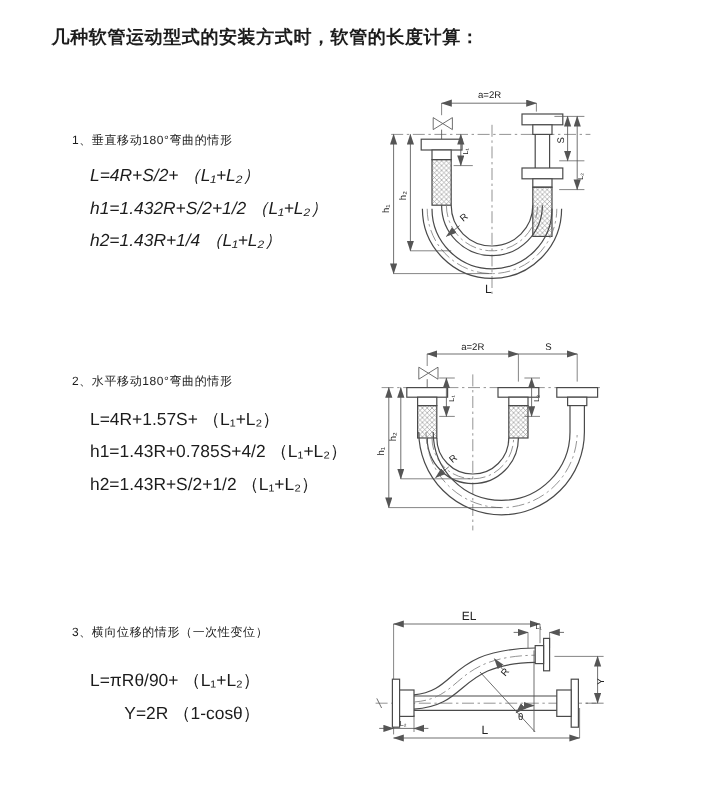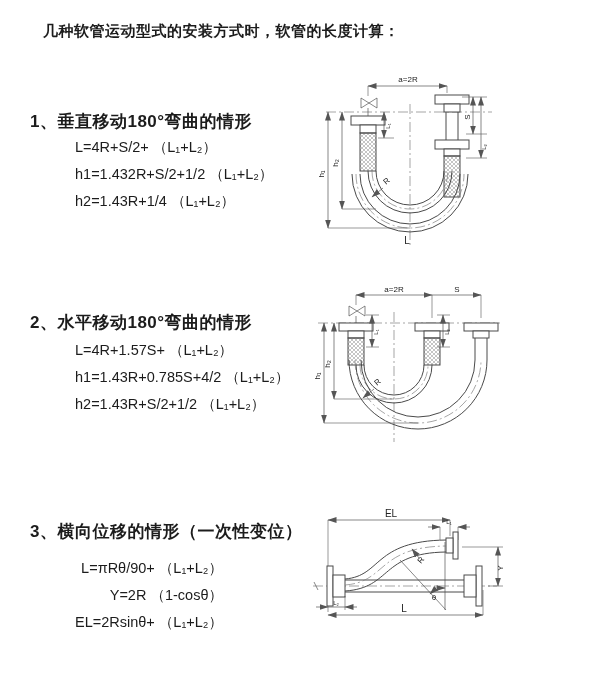--- a/index.html
+++ b/index.html
@@ -2,24 +2,24 @@
 <html><head>
 <meta charset="utf-8">
 <style>
   html,body { margin:0; padding:0; }
   body {
     width:600px; height:675px; position:relative; overflow:hidden;
     background:#ffffff; color:#1c1c1c;
     font-family:"Liberation Sans", sans-serif;
   }
   .title { position:absolute; left:43px; top:22px; font-size:15px; font-weight:bold; letter-spacing:.5px; }
-  .sec-heading { position:absolute; left:30px; font-size:17px; font-weight:bold; letter-spacing:.5px; }
+  .sec-heading { position:absolute; left:60px; font-size:10px; font-weight:normal; letter-spacing:.5px; }
   .formulas { position:absolute; left:75px; font-size:14.5px; }
   .formulas .fline { height:27px; line-height:27px; white-space:pre; }
-  #heading-1 { top:110px; } #formulas-1 { top:134px; }
+  #heading-1 { top:110px; } #formulas-1 { top:134px;font-style:italic; }
   #heading-2 { top:311px; } #formulas-2 { top:337px; }
   #heading-3 { top:520px; } #formulas-3 { top:555px;text-align:right; }
   .diagram { position:absolute; }
   #diagram-1 { left:300px; top:70px; }
   #diagram-2 { left:300px; top:280px; }
   #diagram-3 { left:300px; top:500px; }
   svg { display:block; }
   svg text { font-family:"Liberation Sans", sans-serif; fill:#222; font-size:8px; }
   text.lbl-sm { font-size:6px; }
   text.lbl-lg { font-size:10px; }
@@ -202,21 +202,20 @@
     <line class="dim" x1="143" y1="35" x2="143" y2="67" marker-start="url(#arr)" marker-end="url(#arr)"></line>
     <text class="lbl-sm" x="149" y="52" transform="rotate(-90 149 52)" text-anchor="middle">L₂</text>
   </g>
 </svg>
 </div>
 
 <div id="heading-3" class="sec-heading">3、横向位移的情形（一次性变位）</div>
 <div id="formulas-3" class="formulas">
   <div class="fline">L=πRθ/90+ （L₁+L₂）</div>
   <div class="fline">Y=2R （1-cosθ）</div>
-  <div class="fline">EL=2Rsinθ+ （L₁+L₂）</div>
 </div>
 
 <div id="diagram-3" class="diagram">
 <svg width="300" height="160" viewBox="0 0 300 160">
   <g>
     <line class="cl" x1="13" y1="86" x2="197" y2="86"></line>
     <line class="thin" x1="14" y1="82" x2="18" y2="90"></line>
   </g>
   <g>
     <line class="ext" x1="28" y1="20" x2="28" y2="112"></line>

